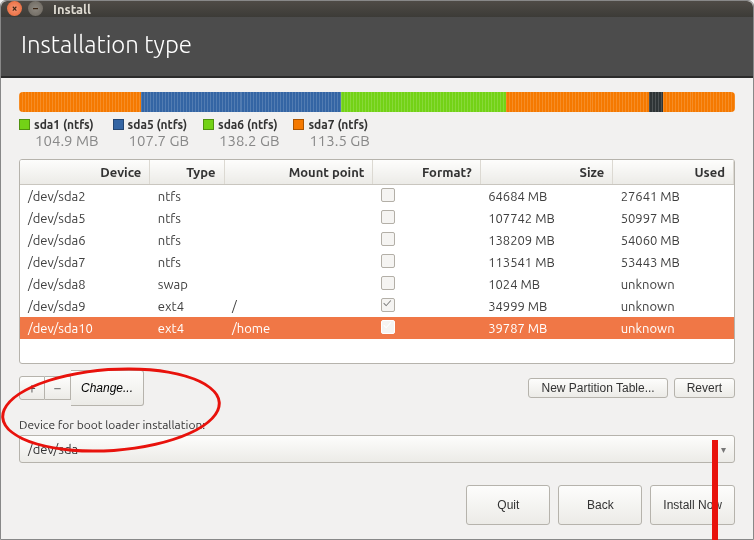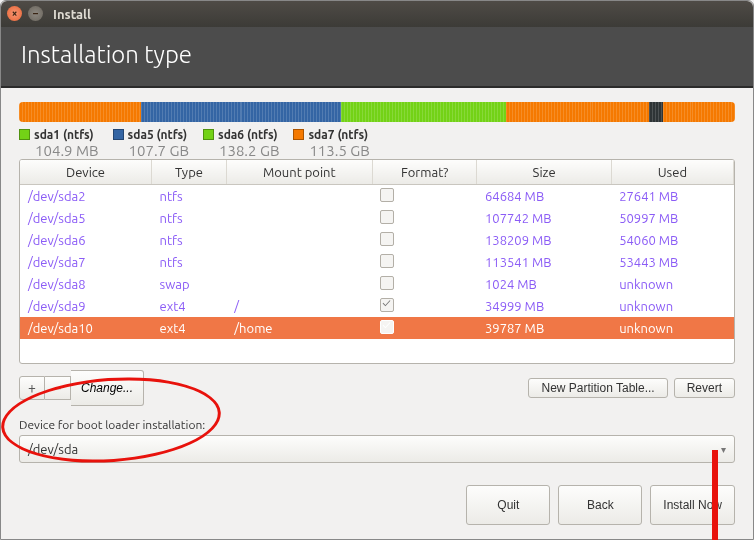--- a/index.html
+++ b/index.html
@@ -60,42 +60,42 @@
   .pseg { height: 100%; position: relative; }
   .pseg::after {
     content:"";
     position:absolute; inset:0;
     background: repeating-linear-gradient(90deg, rgba(255,255,255,.15) 0 1px, transparent 1px 3px);
   }
   .c-orange { background:#f57900; }
   .c-blue { background:#3465a4; }
   .c-green { background:#73d216; }
   .c-black { background:#2e3436; }
-  .legend { display:flex; gap:14px; font-size:12px; color:#333; margin-bottom:0; }
+  .legend { display:flex; gap:14px; font-size:12px; color:#333; margin-bottom:10px; }
   .leg { display:flex; flex-direction:column; line-height:1.15; }
   .leg-top { display:flex; align-items:center; gap:4px; font-weight:bold; }
   .leg-sw { width:11px; height:11px; border:1px solid rgba(0,0,0,.3); }
   .leg-sub { color:#888; font-size:15px; margin-left:16px; }
   .table-wrap {
     border:1px solid #b6b3ac;
     background:#fff;
     border-radius:3px;
     height: 205px;
     overflow:hidden;
     position:relative;
   }
   table { width:100%; border-collapse:collapse; font-size:13px; }
   thead th {
-    text-align:center; font-weight:normal; color:#333;
+    text-align:right; font-weight:bold; color:#333;
     padding:5px 8px;
     background:linear-gradient(#fdfdfc,#ecebe7);
     border-bottom:1px solid #c9c6bf;
     border-right:1px solid #dcd9d2;
   }
-  tbody td { padding:3px 8px; color:#8b5cf6; }
+  tbody td { padding:3px 8px; color:#404040; }
   tbody tr.selected td { background:#f07746; color:#fff; }
   .chk {
     width:14px; height:14px; border:1px solid #b3afa7;
     border-radius:2px; background:#f5f4f2; display:inline-block;
     position:relative;
   }
   .chk.on::after {
     content:"✓"; position:absolute; top:-3px; left:1px;
     font-size:12px; color:#777;
   }

